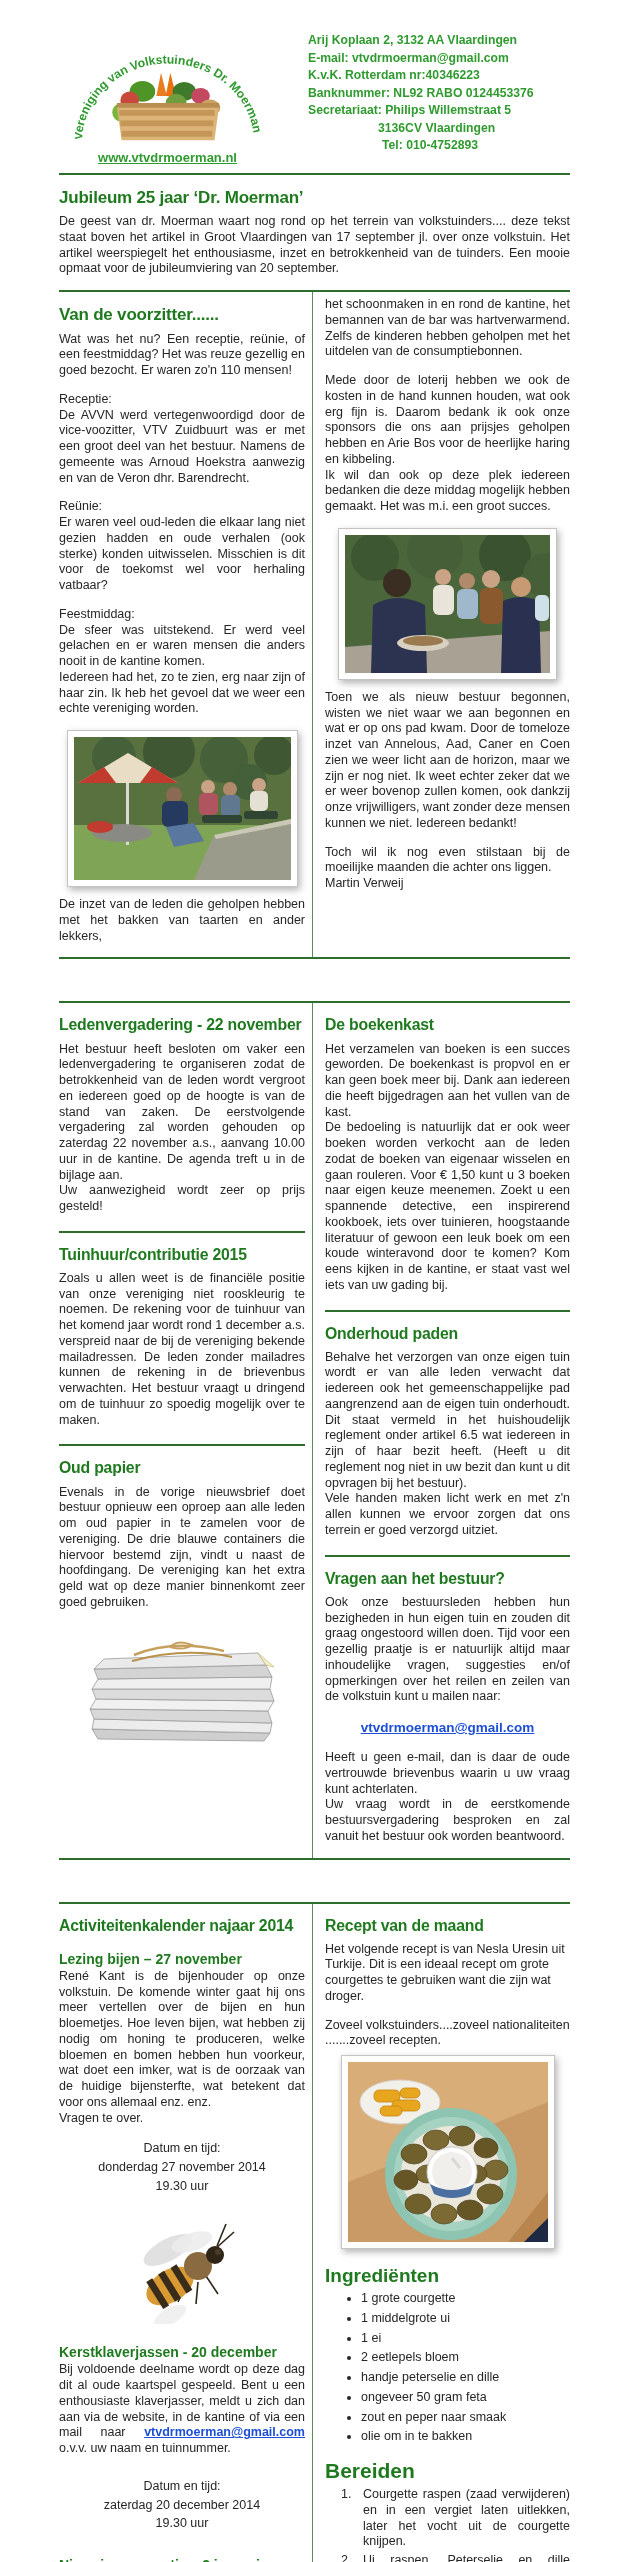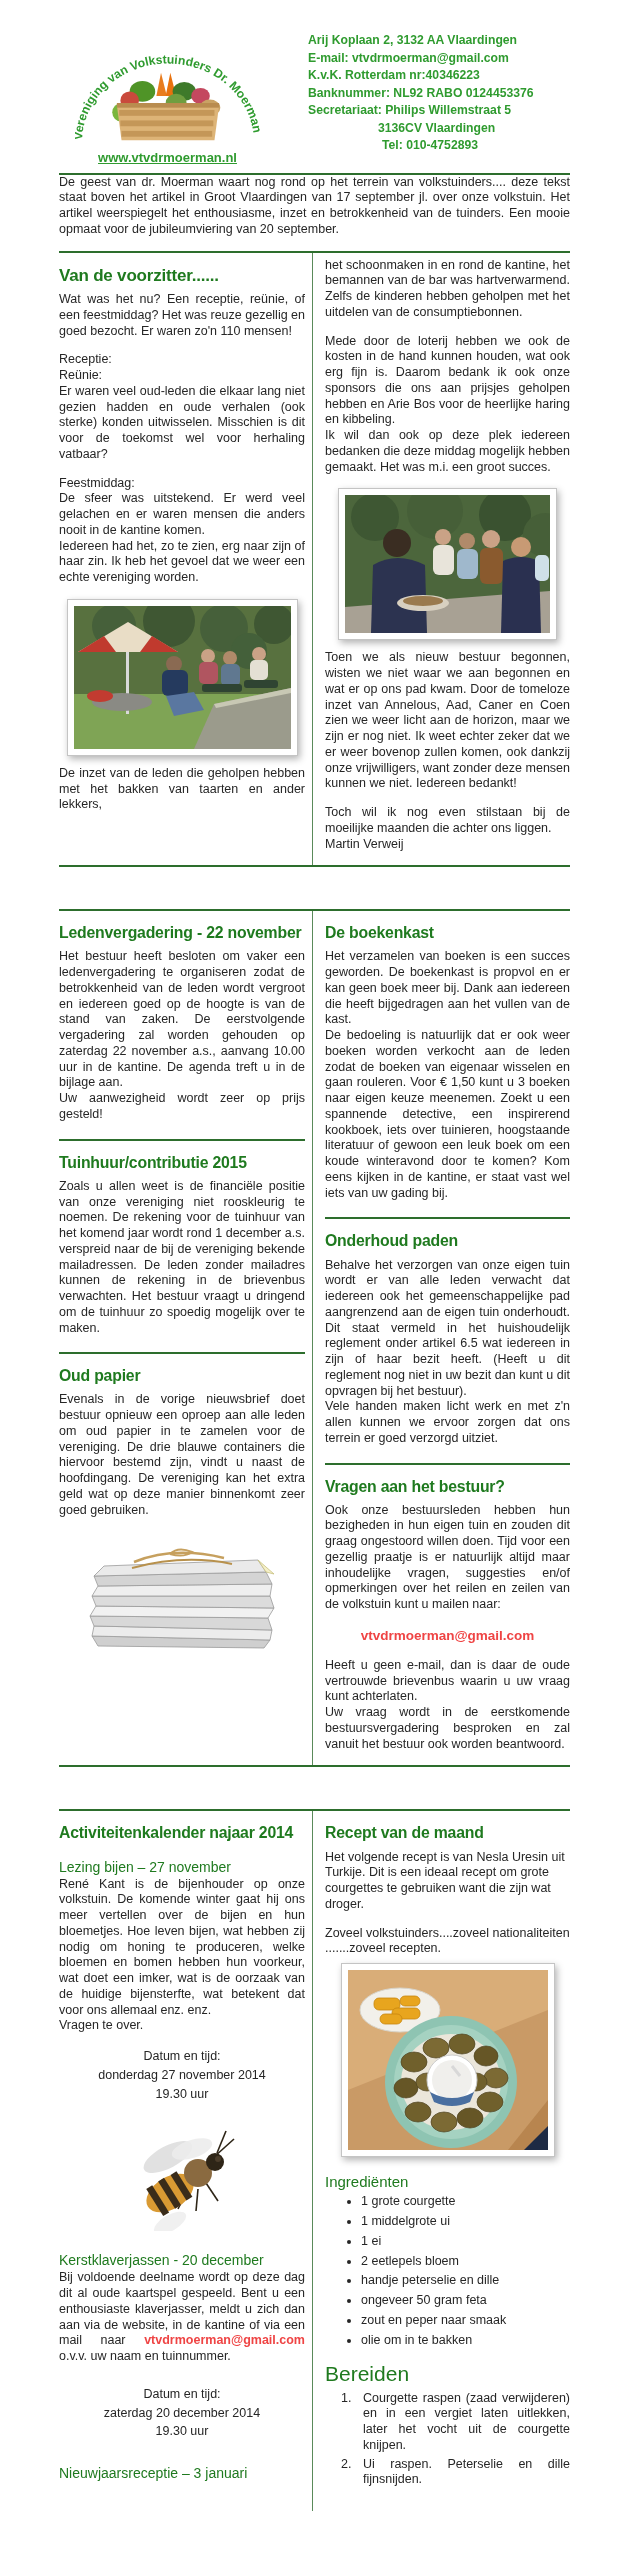--- a/index.html
+++ b/index.html
@@ -28,38 +28,38 @@
   .hr { border-top:2px solid #2d6e2d; height:0; }
   .dgap { margin:0; }
   .dgap .hr2 { margin-top:42px; }
 
   
   h1.sec {
     color:#1f7a1f; font-size:15.8px; letter-spacing:-0.2px;
     margin:13px 0 7px; line-height:1.15; font-weight:bold;
   }
   h2.sub {
-    color:#1f7a1f; font-size:14px; margin:16px 0 2px; line-height:1.15; font-weight:normal;
+    color:#1f7a1f; font-size:14px; margin:16px 0 2px; line-height:1.15; font-weight:bold;
   }
   p { margin:0 0 13px; text-align:justify; }
   p.nj { text-align:left; }
   p.label { margin:0; }
   .centered { text-align:center; margin:10px 0 10px; line-height:1.5; }
 
   .cols { display:flex; align-items:stretch; }
   .col-l { width:246px; margin-right:7px; }
   .col-r { width:258px; border-left:1px solid #5a8a5a; padding-left:12px; }
   .col-r .first { margin-top:5px; }
   .blockA { min-height:588px; }
   .blockB { min-height:760px; }
   .blockC { min-height:700px; }
 
   .inhr { border-top:2px solid #2d6e2d; margin:16px 0 2px; }
 
-  a.glink { color:#ef4444; font-weight:bold; cursor:pointer; }
+  a.glink { color:#1d4ed8; font-weight:bold; text-decoration:underline; cursor:pointer; }
   .email-center { text-align:center; margin:14px 0; font-size:13.5px; }
 
   
   .photo-frame {
     background:#fff; padding:6px; border:1px solid #c4c4c4;
     box-shadow:2px 3px 7px rgba(0,0,0,0.3); display:inline-block; line-height:0;
   }
   .center-img { text-align:center; margin:6px 0 10px; }
   .caption { margin-top:9px; }
 
@@ -115,30 +115,32 @@
       <div>Banknummer: NL92 RABO 0124453376</div>
       <div>Secretariaat:  Philips Willemstraat 5</div>
       <div class="addr-indent1">3136CV  Vlaardingen</div>
       <div class="addr-indent2">Tel: 010-4752893</div>
     </div>
   </header>
 
   <div class="hr" style="margin-top:6px"></div>
 
   <section>
+    <h1 class="sec" style="font-size:17px">Jubileum 25 jaar ‘Dr. Moerman’</h1>
     <p>De geest van dr. Moerman waart nog rond op het terrein van volkstuinders.... deze tekst staat boven het artikel in Groot Vlaardingen van 17 september  jl. over onze volkstuin. Het artikel weerspiegelt het enthousiasme, inzet  en betrokkenheid van de tuinders. Een mooie opmaat voor de jubileumviering van 20 september.</p>
   </section>
 
   <div class="hr"></div>
 
   <section class="cols blockA">
     <div class="col-l">
       <h1 class="sec" style="font-size:17px">Van de voorzitter......</h1>
       <p>Wat was het nu? Een receptie, reünie, of een feestmiddag? Het was reuze gezellig en goed bezocht. Er waren zo'n 110 mensen!</p>
       <p class="label">Receptie:</p>
+      <p>De AVVN werd vertegenwoordigd door de vice-voozitter, VTV Zuidbuurt was er met een groot deel van het bestuur. Namens de gemeente was Arnoud Hoekstra aanwezig en van de Veron dhr. Barendrecht.</p>
       <p class="label">Reünie:</p>
       <p>Er waren veel oud-leden die elkaar lang niet gezien hadden en oude verhalen (ook sterke) konden uitwisselen. Misschien is dit voor de toekomst wel voor herhaling vatbaar?</p>
       <p class="label">Feestmiddag:</p>
       <p style="margin-bottom:0">De sfeer was uitstekend. Er werd veel gelachen en er waren mensen die anders nooit in de kantine komen.</p>
       <p>Iedereen had het, zo te zien, erg naar zijn of haar zin. Ik heb het gevoel dat we weer een echte vereniging worden.</p>
       <div class="center-img">
         <span class="photo-frame">
           <svg width="217" height="143" viewBox="0 0 217 143">
             <rect width="217" height="143" fill="#58713f"></rect>
             <circle cx="40" cy="20" r="22" fill="#46603a"></circle>
@@ -351,21 +353,21 @@
                 <ellipse cx="128" cy="112" rx="11" ry="9"></ellipse>
             </g>
             <circle cx="104" cy="110" r="25" fill="#ffffff" stroke="#cccccc"></circle>
             <circle cx="104" cy="110" r="20" fill="#f0efec"></circle>
             <path d="M82 122 Q104 134 126 122 L122 132 Q104 140 86 132 Z" fill="#4a6fa0"></path>
             <path d="M104 96 L112 106" stroke="#d8d8d8" stroke-width="3"></path>
             <polygon points="176,180 200,156 200,180" fill="#1e2a44"></polygon>
           </svg>
         </span>
       </div>
-      <h2 class="sub" style="font-size:15px">Ingrediënten</h2>
+      <h2 class="sub" style="font-size:19px">Ingrediënten</h2>
       <ul class="ing">
         <li>1 grote courgette</li>
         <li>1 middelgrote ui</li>
         <li>1 ei</li>
         <li>2 eetlepels bloem</li>
         <li>handje peterselie en dille</li>
         <li>ongeveer 50 gram feta</li>
         <li>zout en peper naar smaak</li>
         <li>olie om in te bakken</li>
       </ul>

